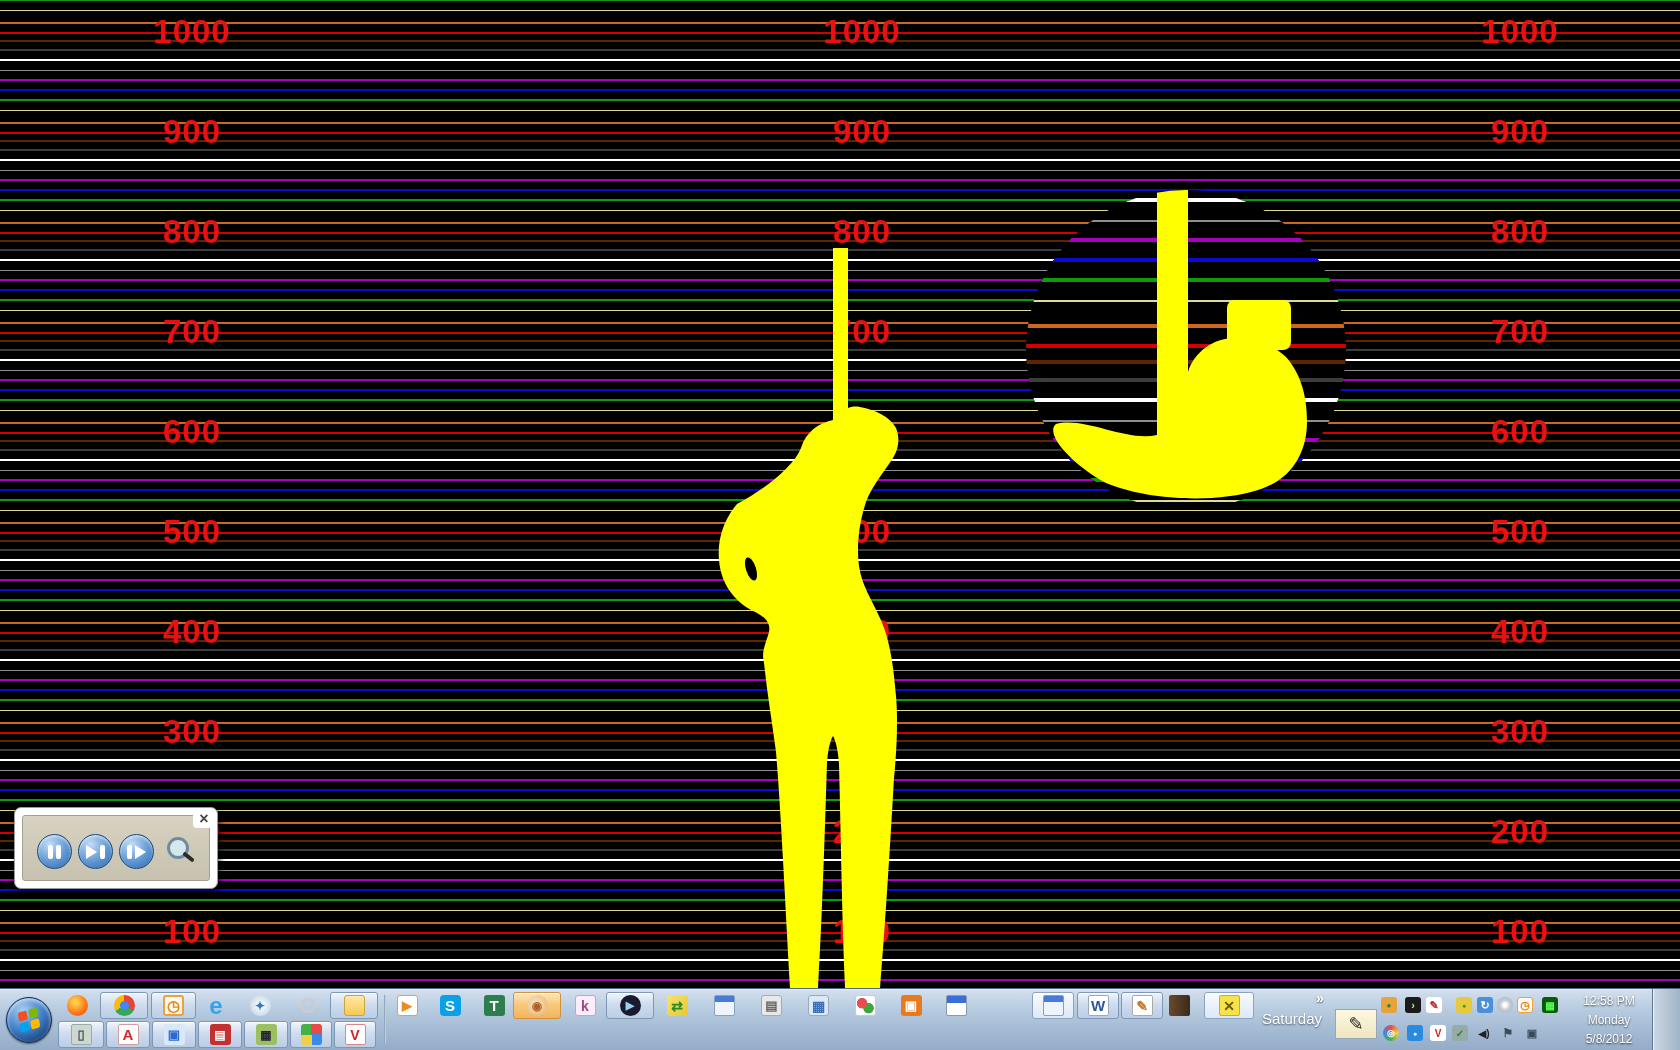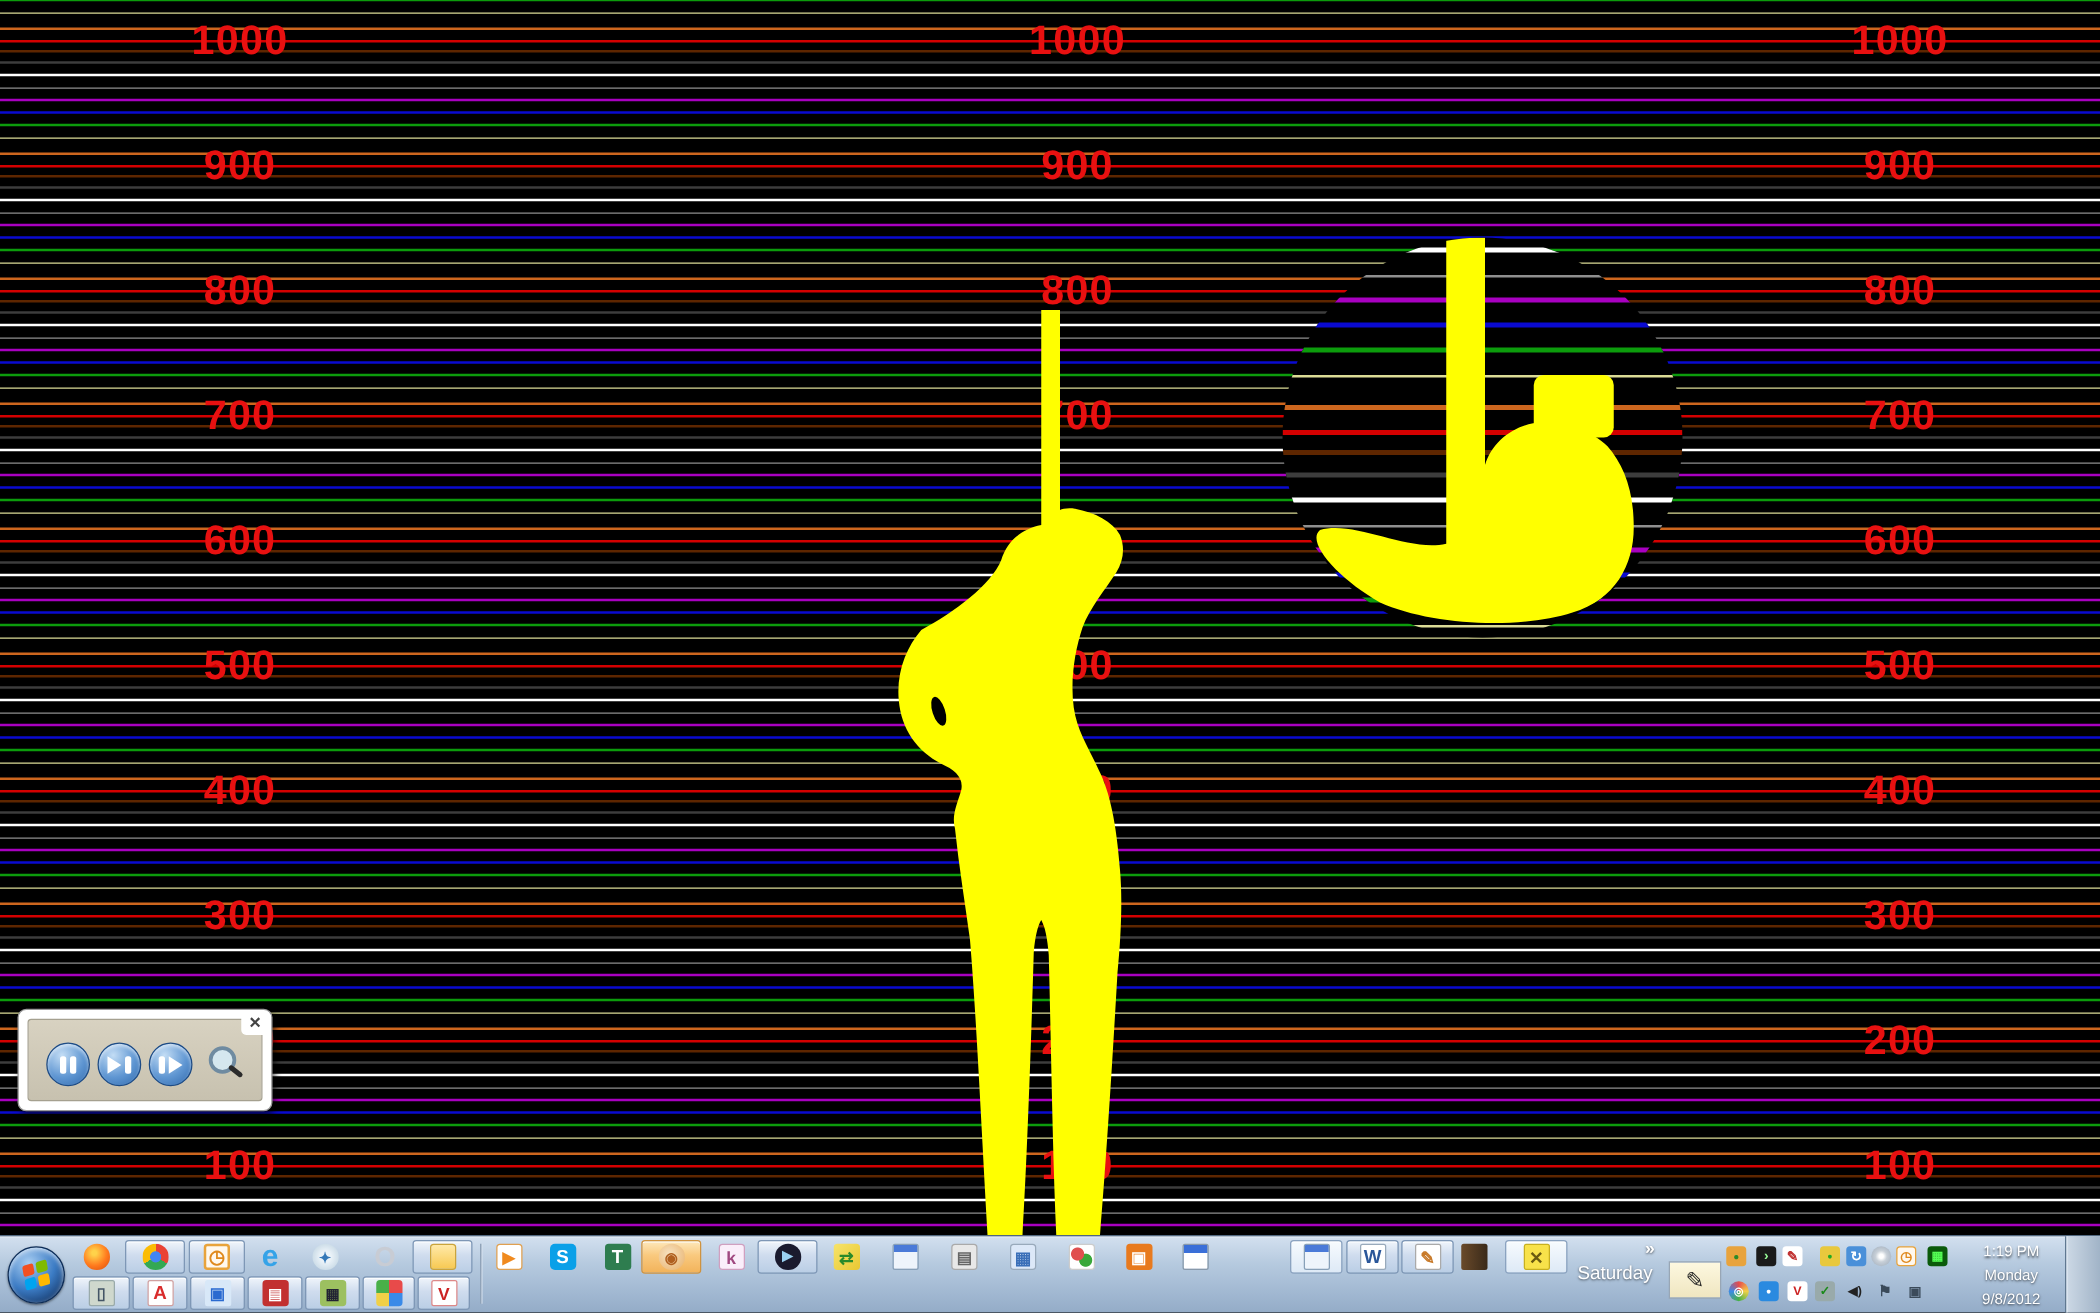--- a/index.html
+++ b/index.html
@@ -422,20 +422,20 @@
     <div id="tray2">
         <div class="tray-icon" style="left: 1383px; top: 36px; background: conic-gradient(rgb(232, 74, 74), rgb(240, 208, 72), rgb(72, 176, 72), rgb(58, 138, 232), rgb(232, 74, 74)); border-radius: 50%; color: rgb(255, 255, 255); font-size: 9px;">◎</div>
         <div class="tray-icon" style="left: 1407px; top: 36px; background: rgb(42, 138, 224); border-radius: 3px; color: rgb(255, 255, 255); font-size: 7px;">●</div>
         <div class="tray-icon" style="left: 1430px; top: 36px; background: rgb(255, 255, 255); border-radius: 3px; color: rgb(204, 34, 34); font-size: 10px;">V</div>
         <div class="tray-icon" style="left: 1452px; top: 36px; background: rgb(153, 170, 170); border-radius: 3px; color: rgb(26, 138, 26); font-size: 10px;">✓</div>
         <div class="tray-icon" style="left: 1476px; top: 36px; background: transparent; border-radius: 3px; color: rgb(34, 34, 34); font-size: 10px;">◀)</div>
         <div class="tray-icon" style="left: 1500px; top: 36px; background: transparent; border-radius: 3px; color: rgb(58, 74, 90); font-size: 12px;">⚑</div>
         <div class="tray-icon" style="left: 1524px; top: 36px; background: transparent; border-radius: 3px; color: rgb(58, 74, 90); font-size: 11px;">▣</div>
       </div>
     <div id="tb-clock">
-      <div>1:19 PM</div>
+      <div>12:58 PM</div>
       <div>Monday</div>
-      <div>9/8/2012</div>
+      <div>5/8/2012</div>
     </div>
     <div id="show-desktop"></div>
   </div>
 
 </div>
 
 </body></html>

